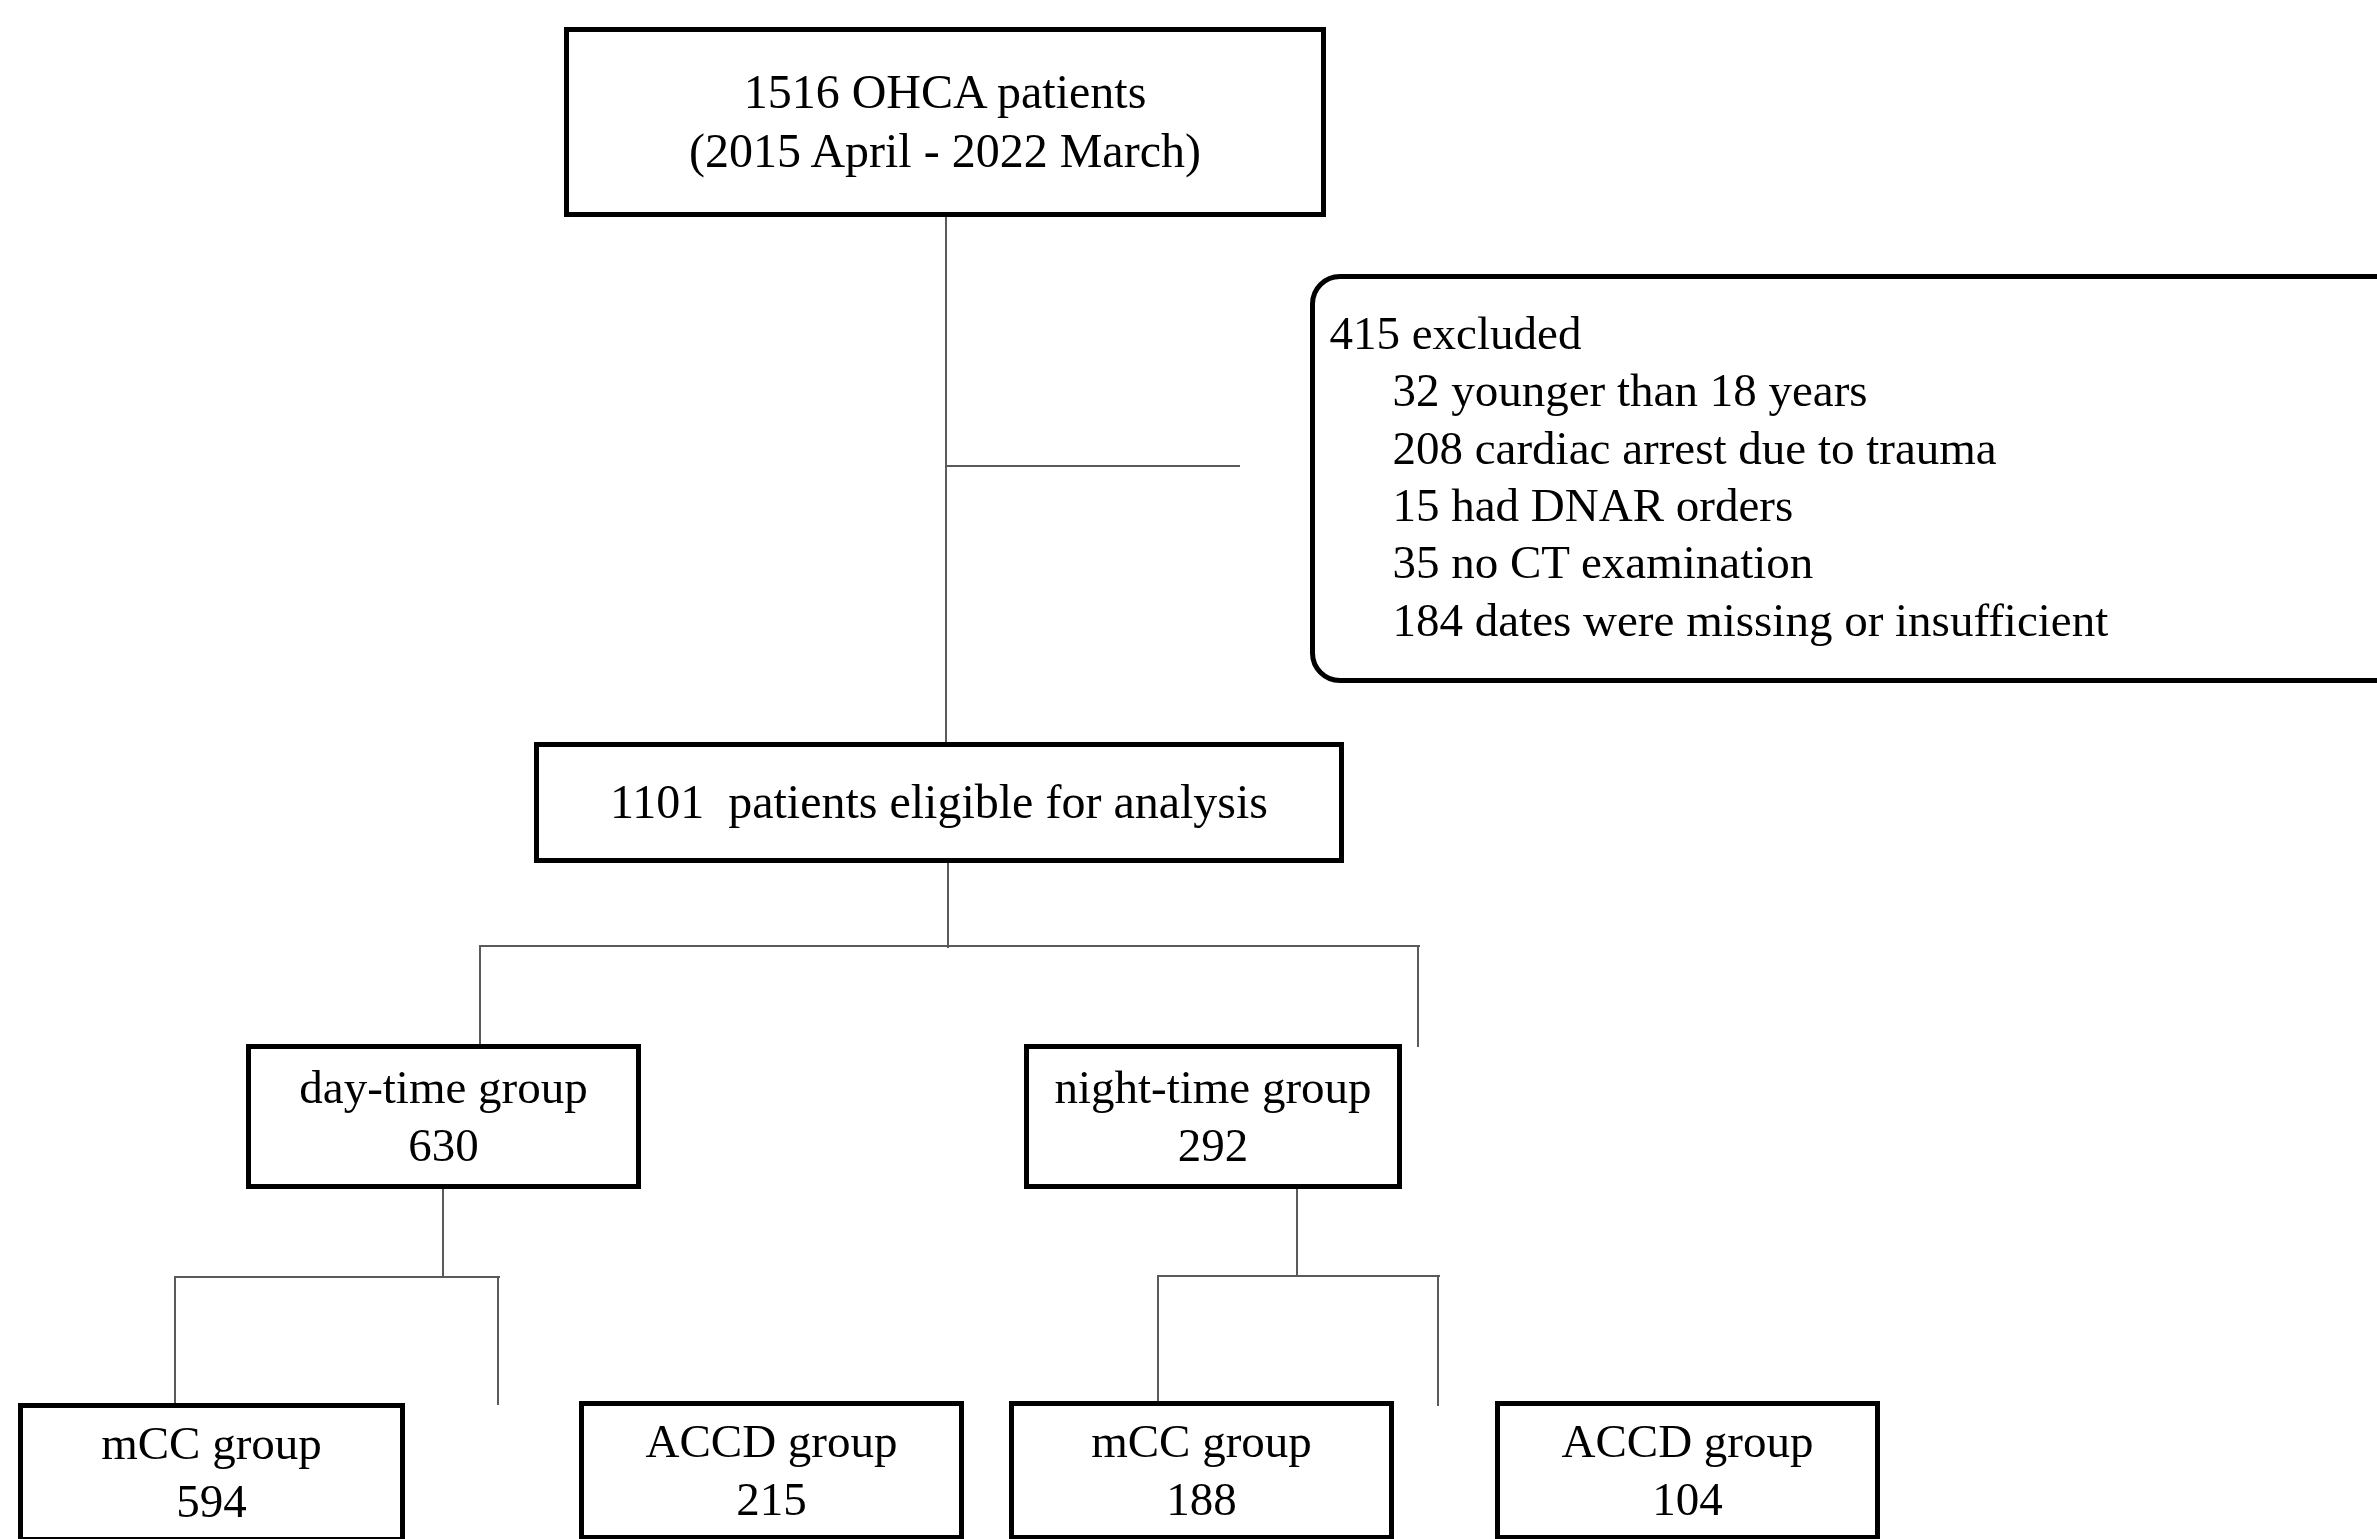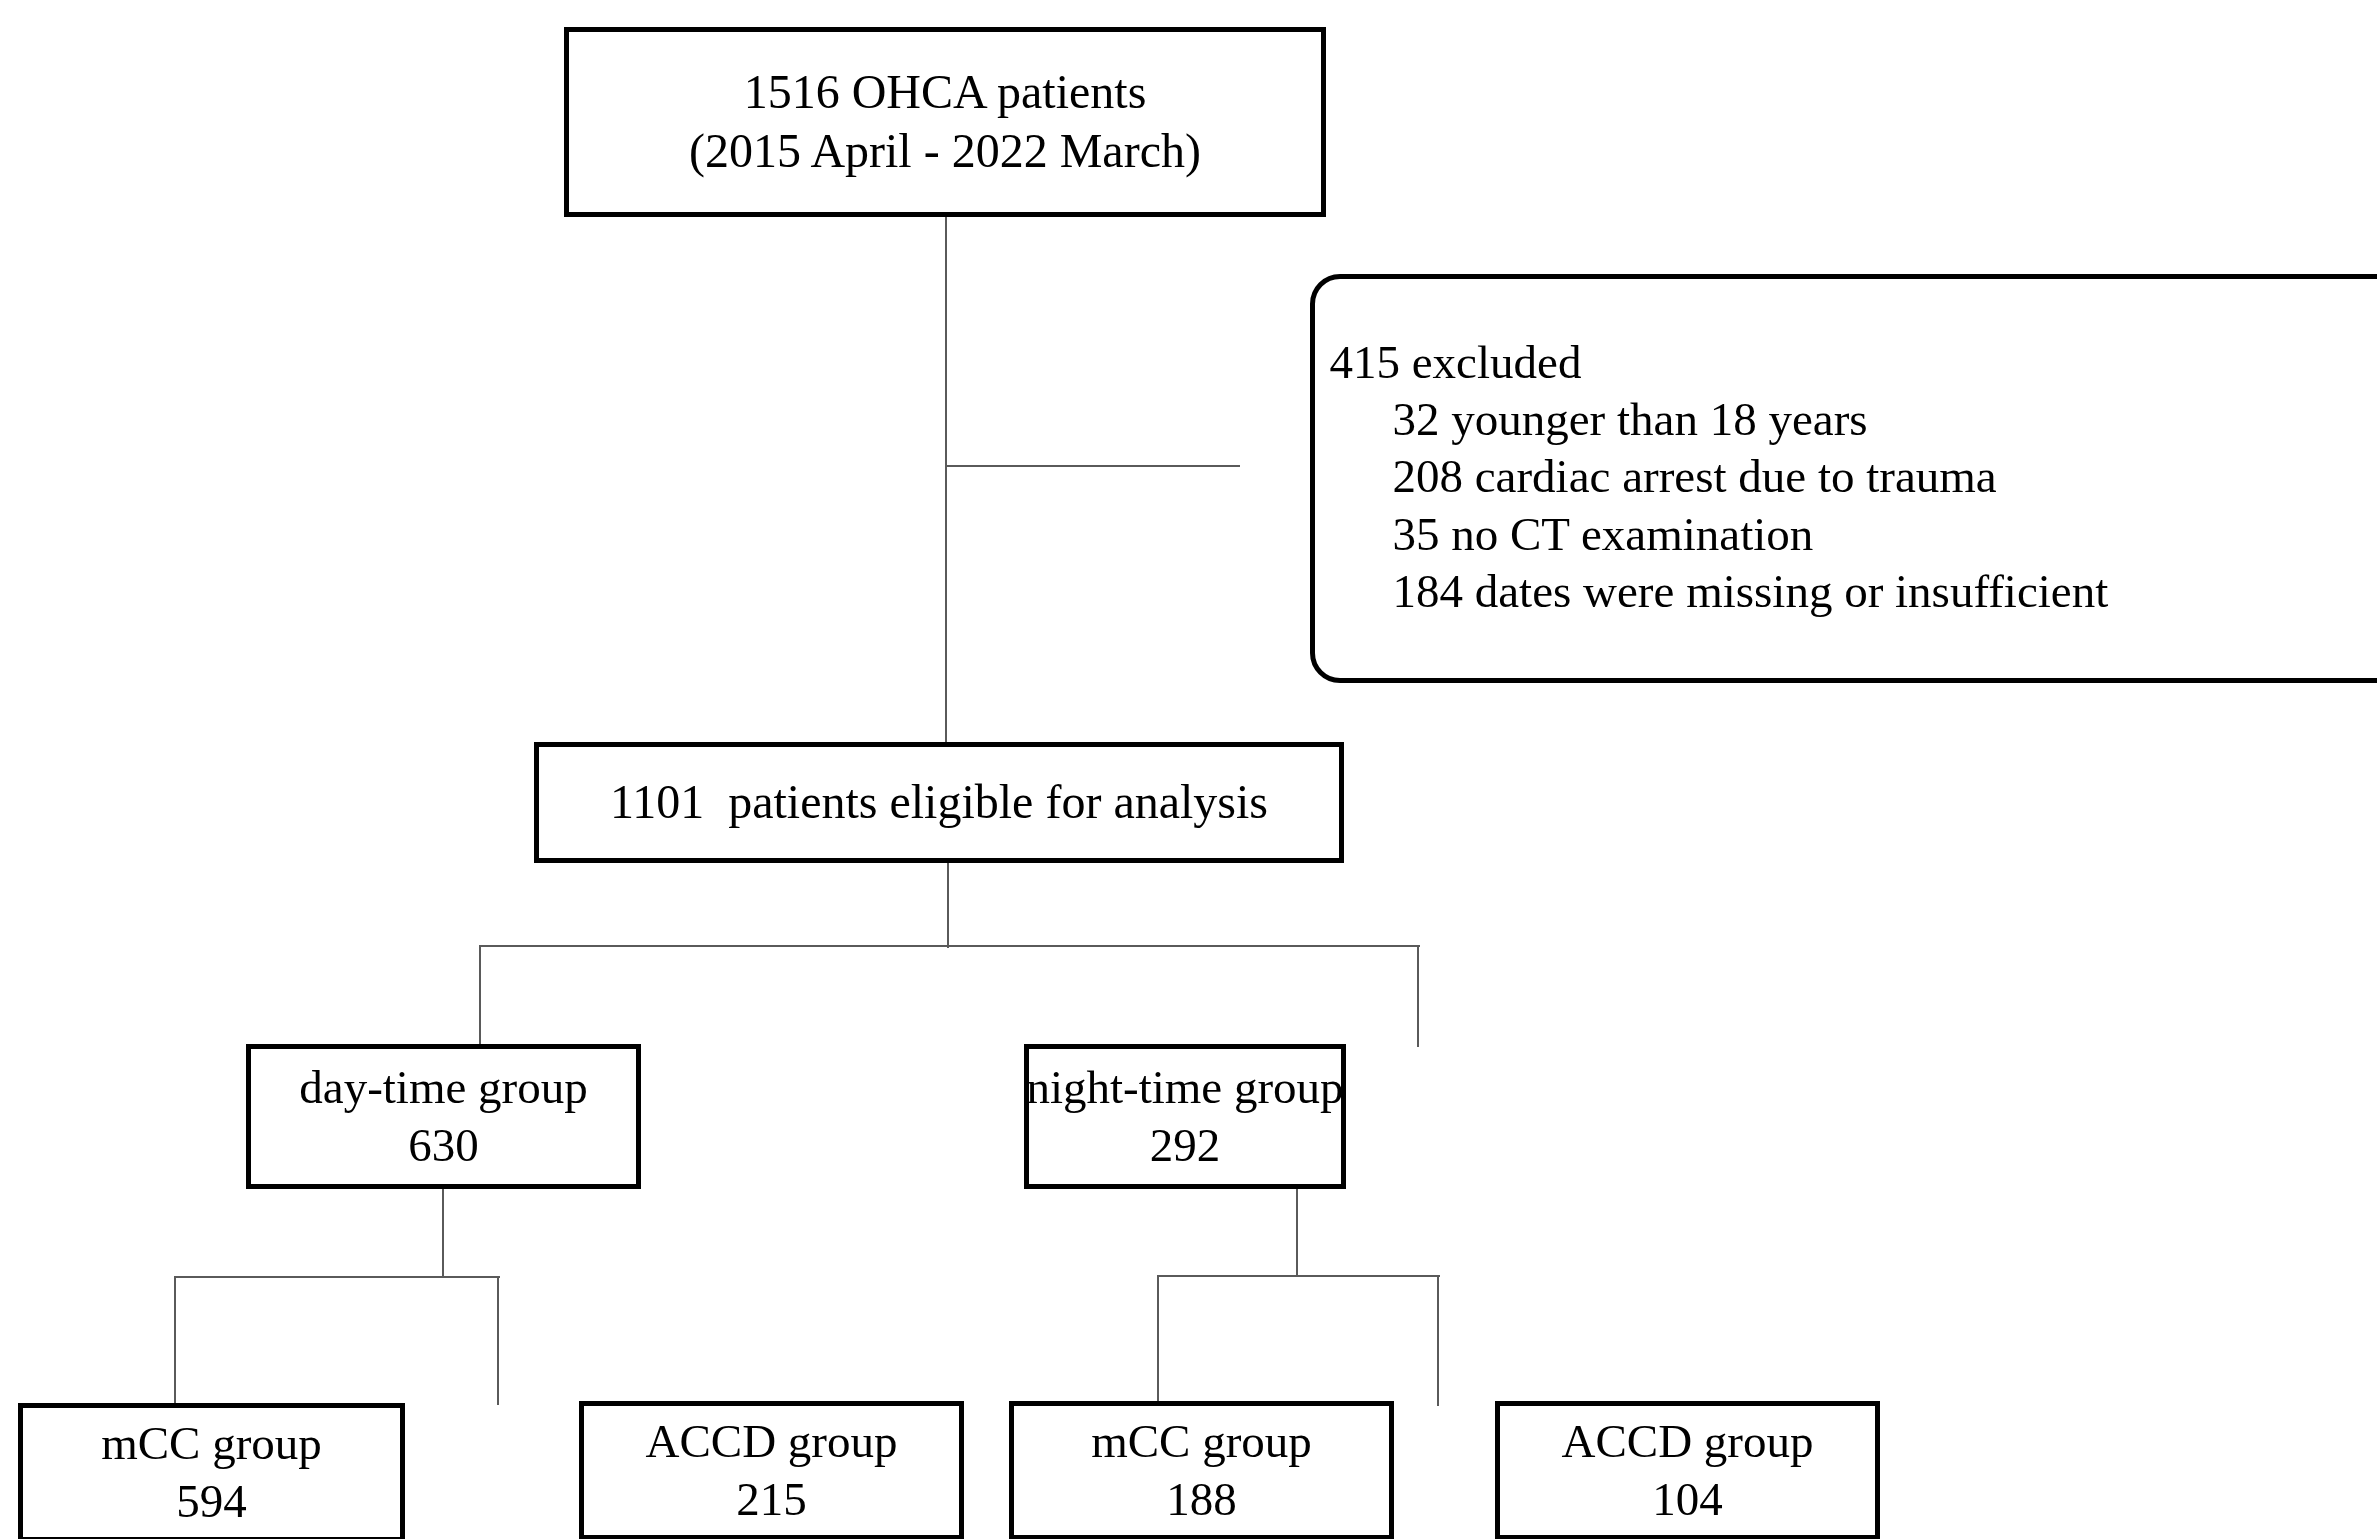--- a/index.html
+++ b/index.html
@@ -65,21 +65,21 @@
     width: 810px; height: 121px;
     font-size: 48px;
   }
   #node-day {
     left: 246px; top: 1044px;
     width: 395px; height: 145px;
     font-size: 47px;
   }
   #node-night {
     left: 1024px; top: 1044px;
-    width: 322px; height: 145px;
+    width: 378px; height: 145px;
     font-size: 47px;
   }
   #node-day-mcc {
     left: 18px;  top: 1403px;
     width: 387px; height: 139px;
     font-size: 47px;
   }
   #node-day-accd {
     left: 579px; top: 1401px;
     width: 385px; height: 139px;
@@ -147,20 +147,21 @@
 
   <div class="node" id="node-source">
     <span class="line">1516 OHCA patients</span>
     <span class="line">(2015 April - 2022 March)</span>
   </div>
 
   <div class="node" id="node-excluded">
     <span class="line">415 excluded</span>
     <span class="line reason">32 younger than 18 years</span>
     <span class="line reason">208 cardiac arrest due to trauma</span>
+    <span class="line reason">15 had DNAR orders</span>
     <span class="line reason">35 no CT examination</span>
     <span class="line reason">184 dates were missing or insufficient</span>
   </div>
 
   <div class="node" id="node-eligible">
     <span class="line">1101  patients eligible for analysis</span>
   </div>
 
   <div class="node" id="node-day">
     <span class="line">day-time group</span>

